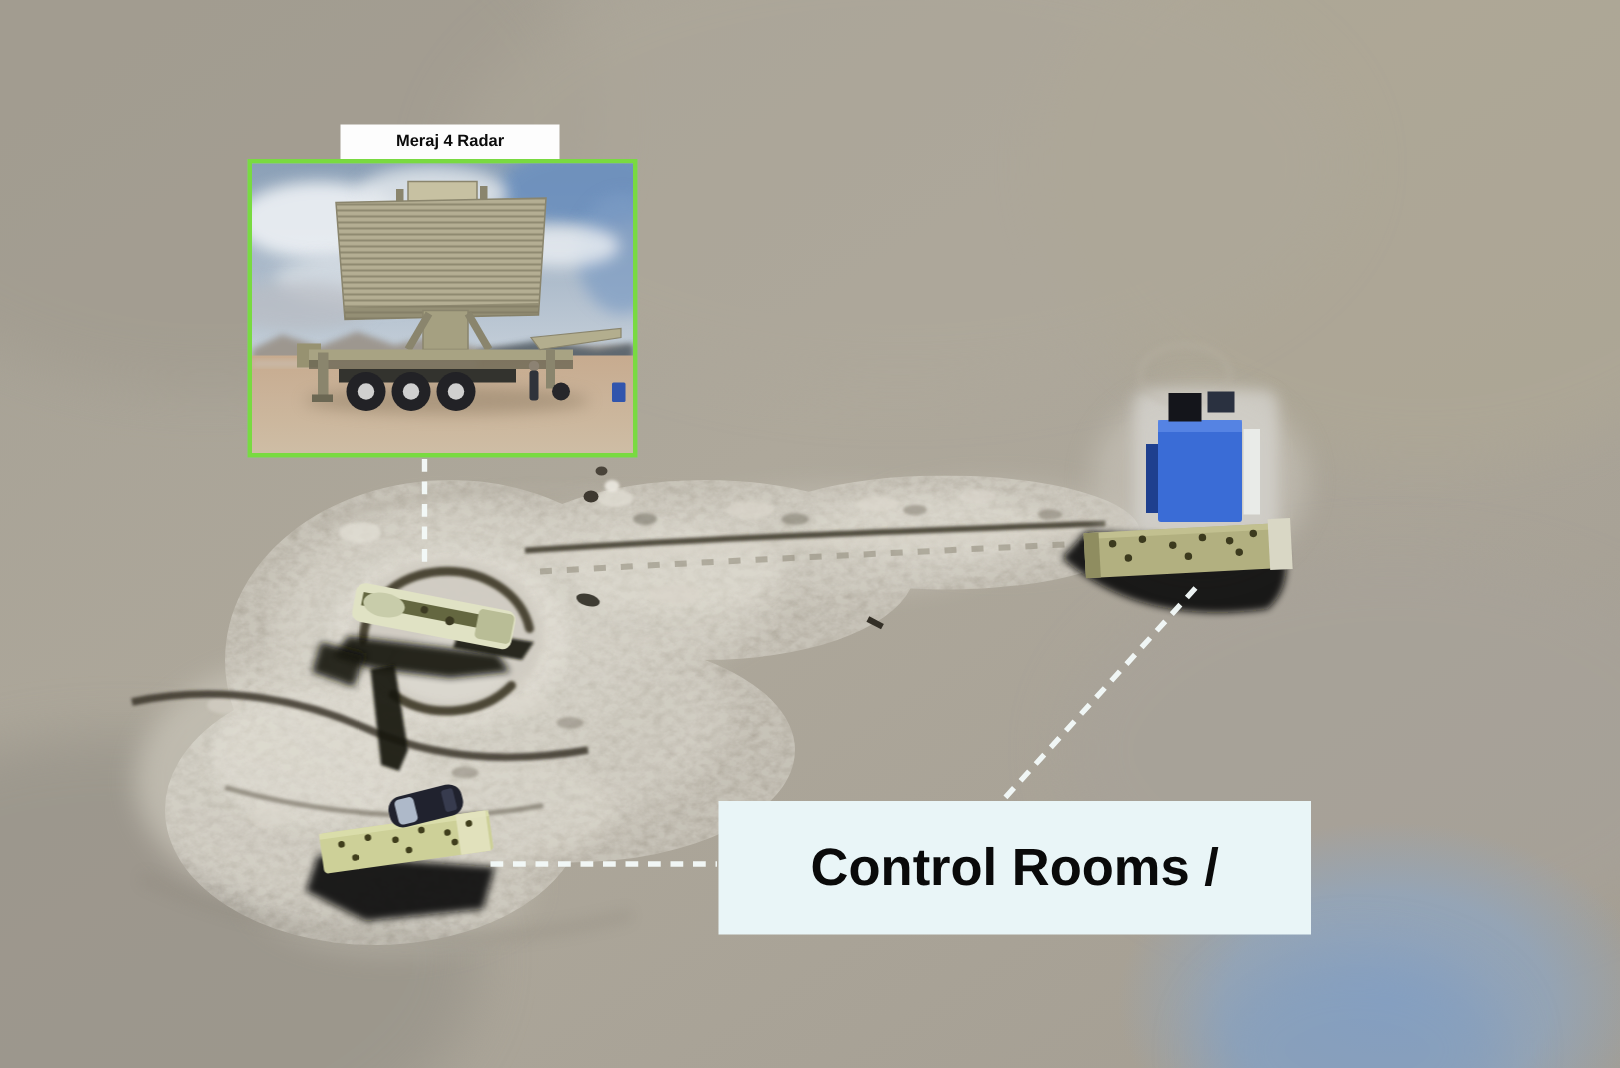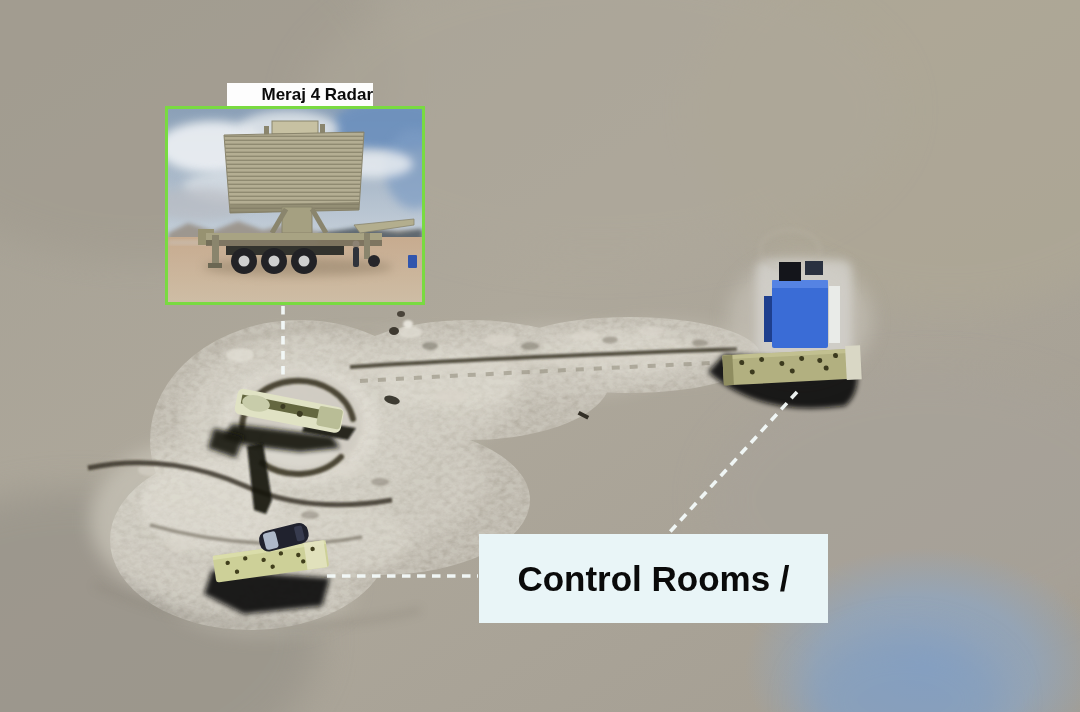--- a/index.html
+++ b/index.html
@@ -8,25 +8,25 @@
     background:#aaa498;font-family:"Liberation Sans",sans-serif;
   }
   .terrain{position:absolute;left:0;top:0;width:1080px;height:712px;}
   .inset-photo{
     position:absolute;left:165px;top:106px;width:260px;height:199px;
     border:3px solid #79da41;box-sizing:border-box;background:#9fb0c2;
   }
   .inset-photo svg{display:block;width:254px;height:193px;filter:blur(0.5px) saturate(0.95);}
   .inset-caption{
     position:absolute;left:227px;top:83px;width:146px;height:23px;
-    background:#fdfdfd;color:#0b0b0b;font-weight:bold;font-size:17px;
-    line-height:23px;text-align:right;white-space:nowrap;
+    background:#fdfdfd;color:#0b0b0b;font-weight:bold;font-size:11px;
+    line-height:23px;text-align:center;white-space:nowrap;
   }
   .callout{
-    position:absolute;left:479px;top:534px;width:349px;height:89px;
+    position:absolute;left:479px;top:534px;width:395px;height:89px;
     background:#e9f5f7;color:#0a0a0a;font-weight:bold;font-size:35px;
     display:flex;flex-direction:column;justify-content:center;align-items:center;
     text-align:center;line-height:42px;
   }
   .leader{position:absolute;left:0;top:0;width:1080px;height:712px;pointer-events:none;}
 </style>
 </head>
 <body>
 
 <div class="stage">

